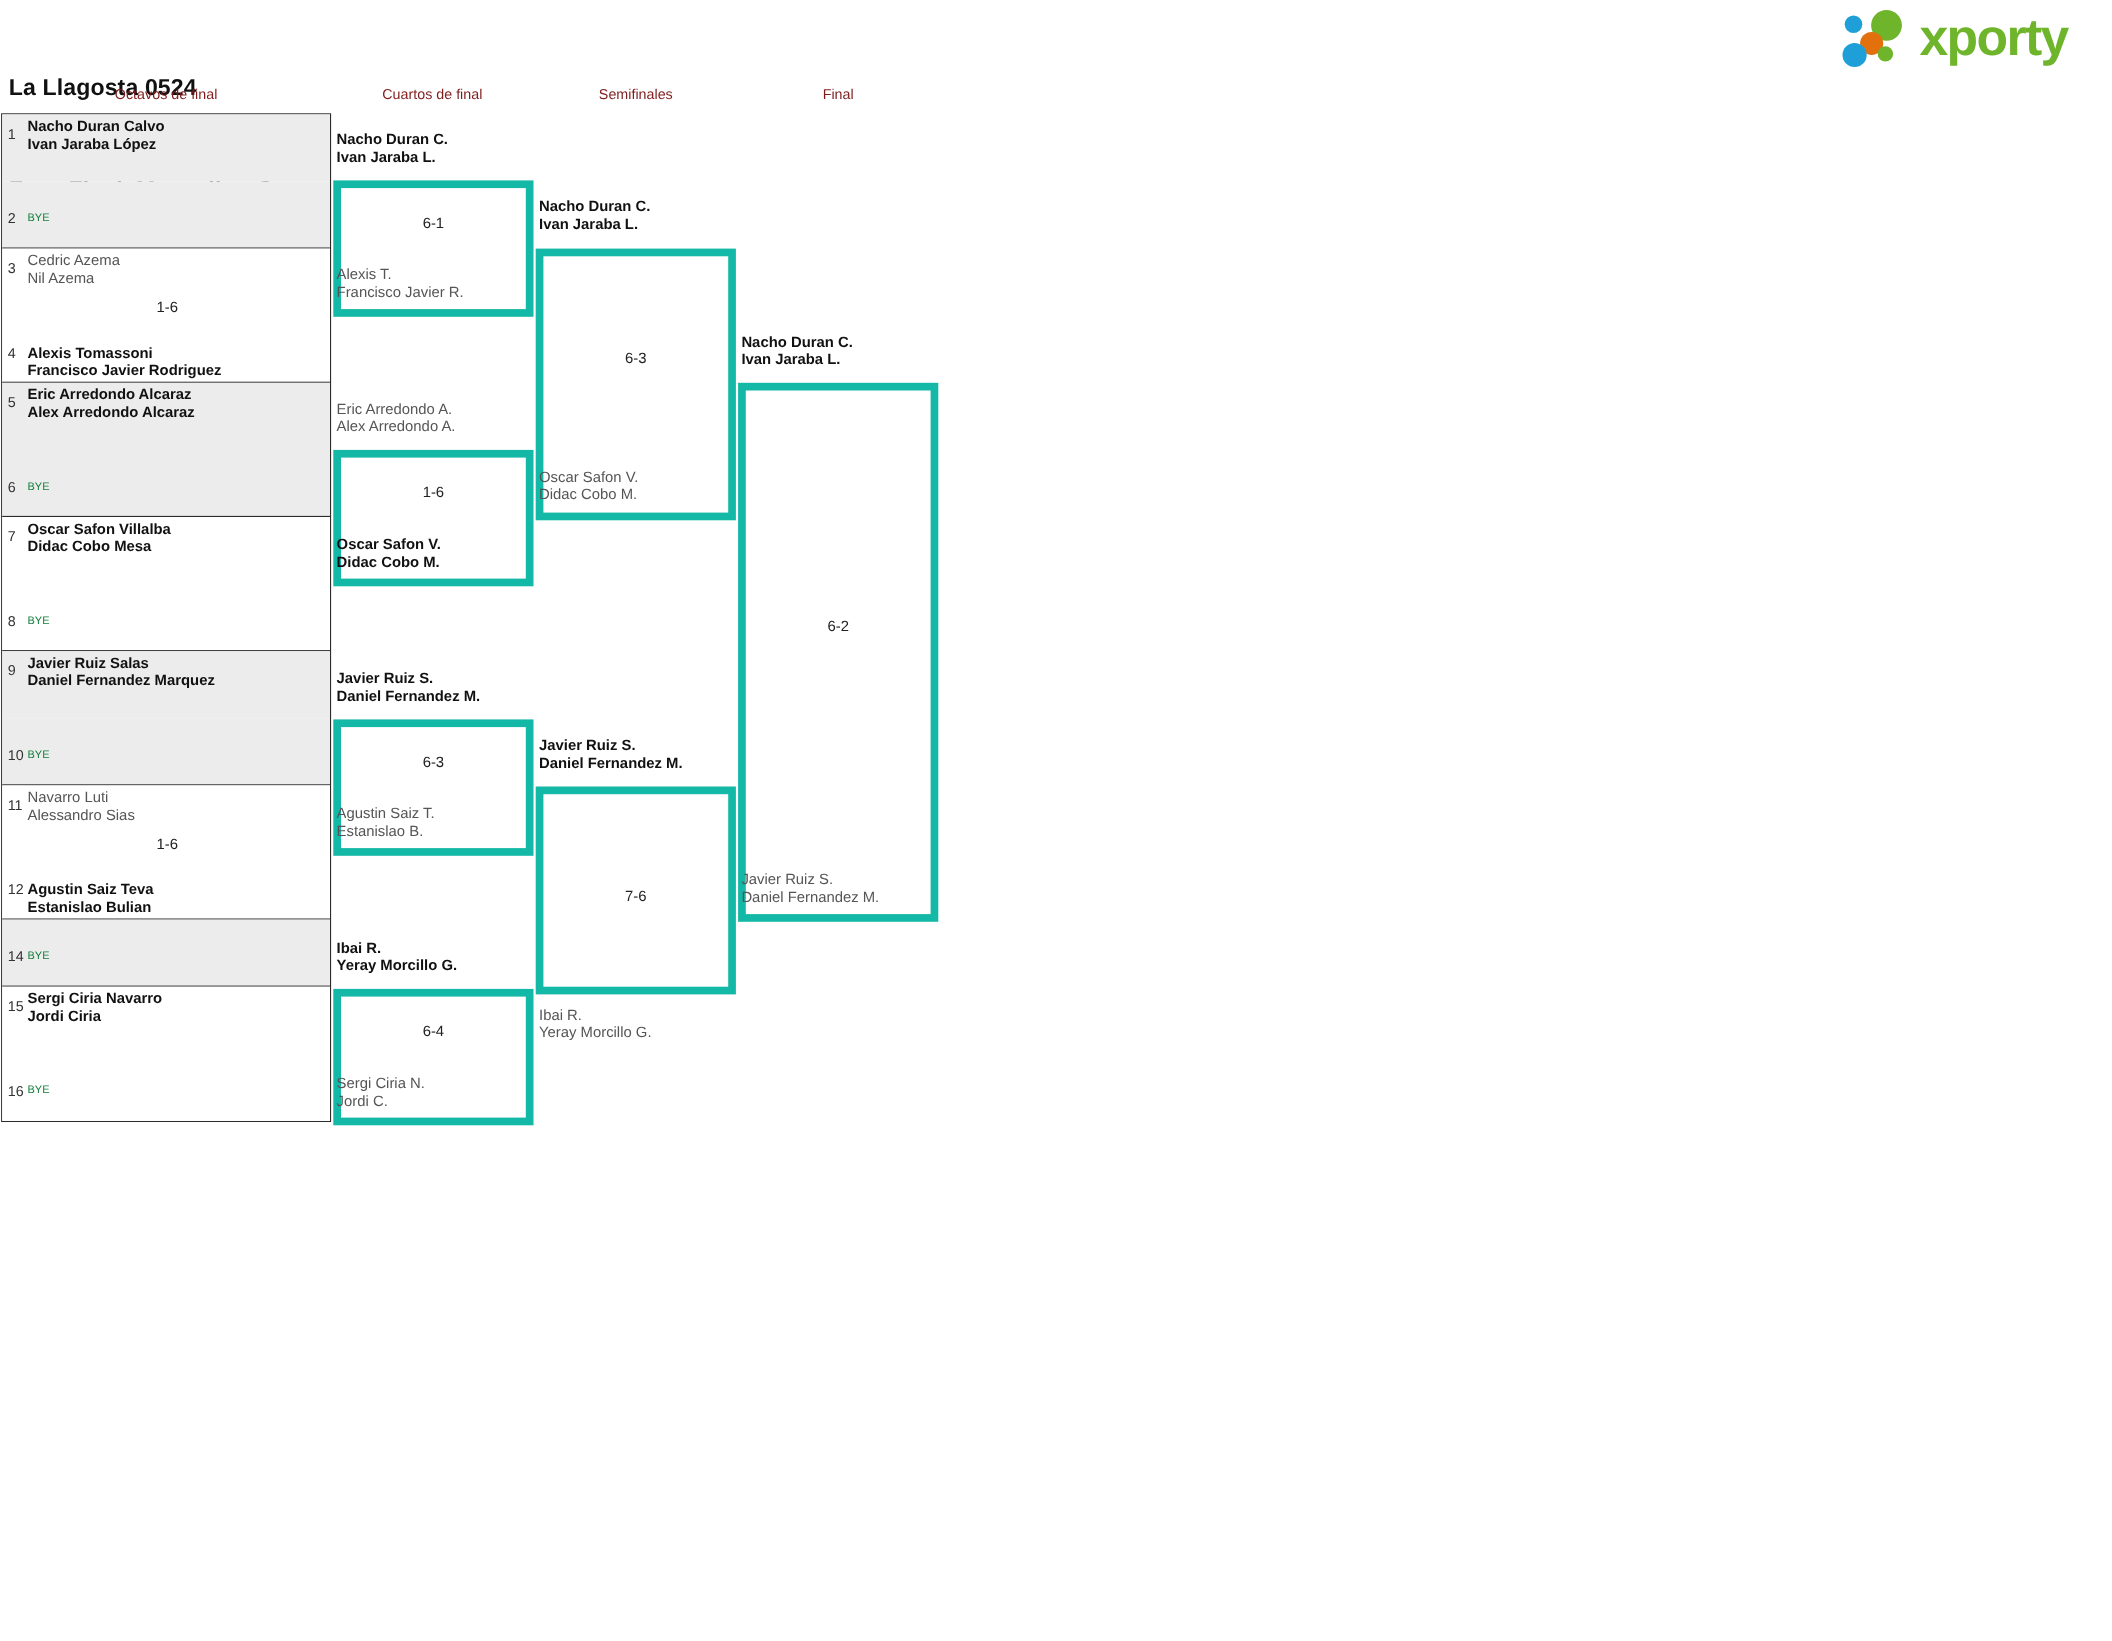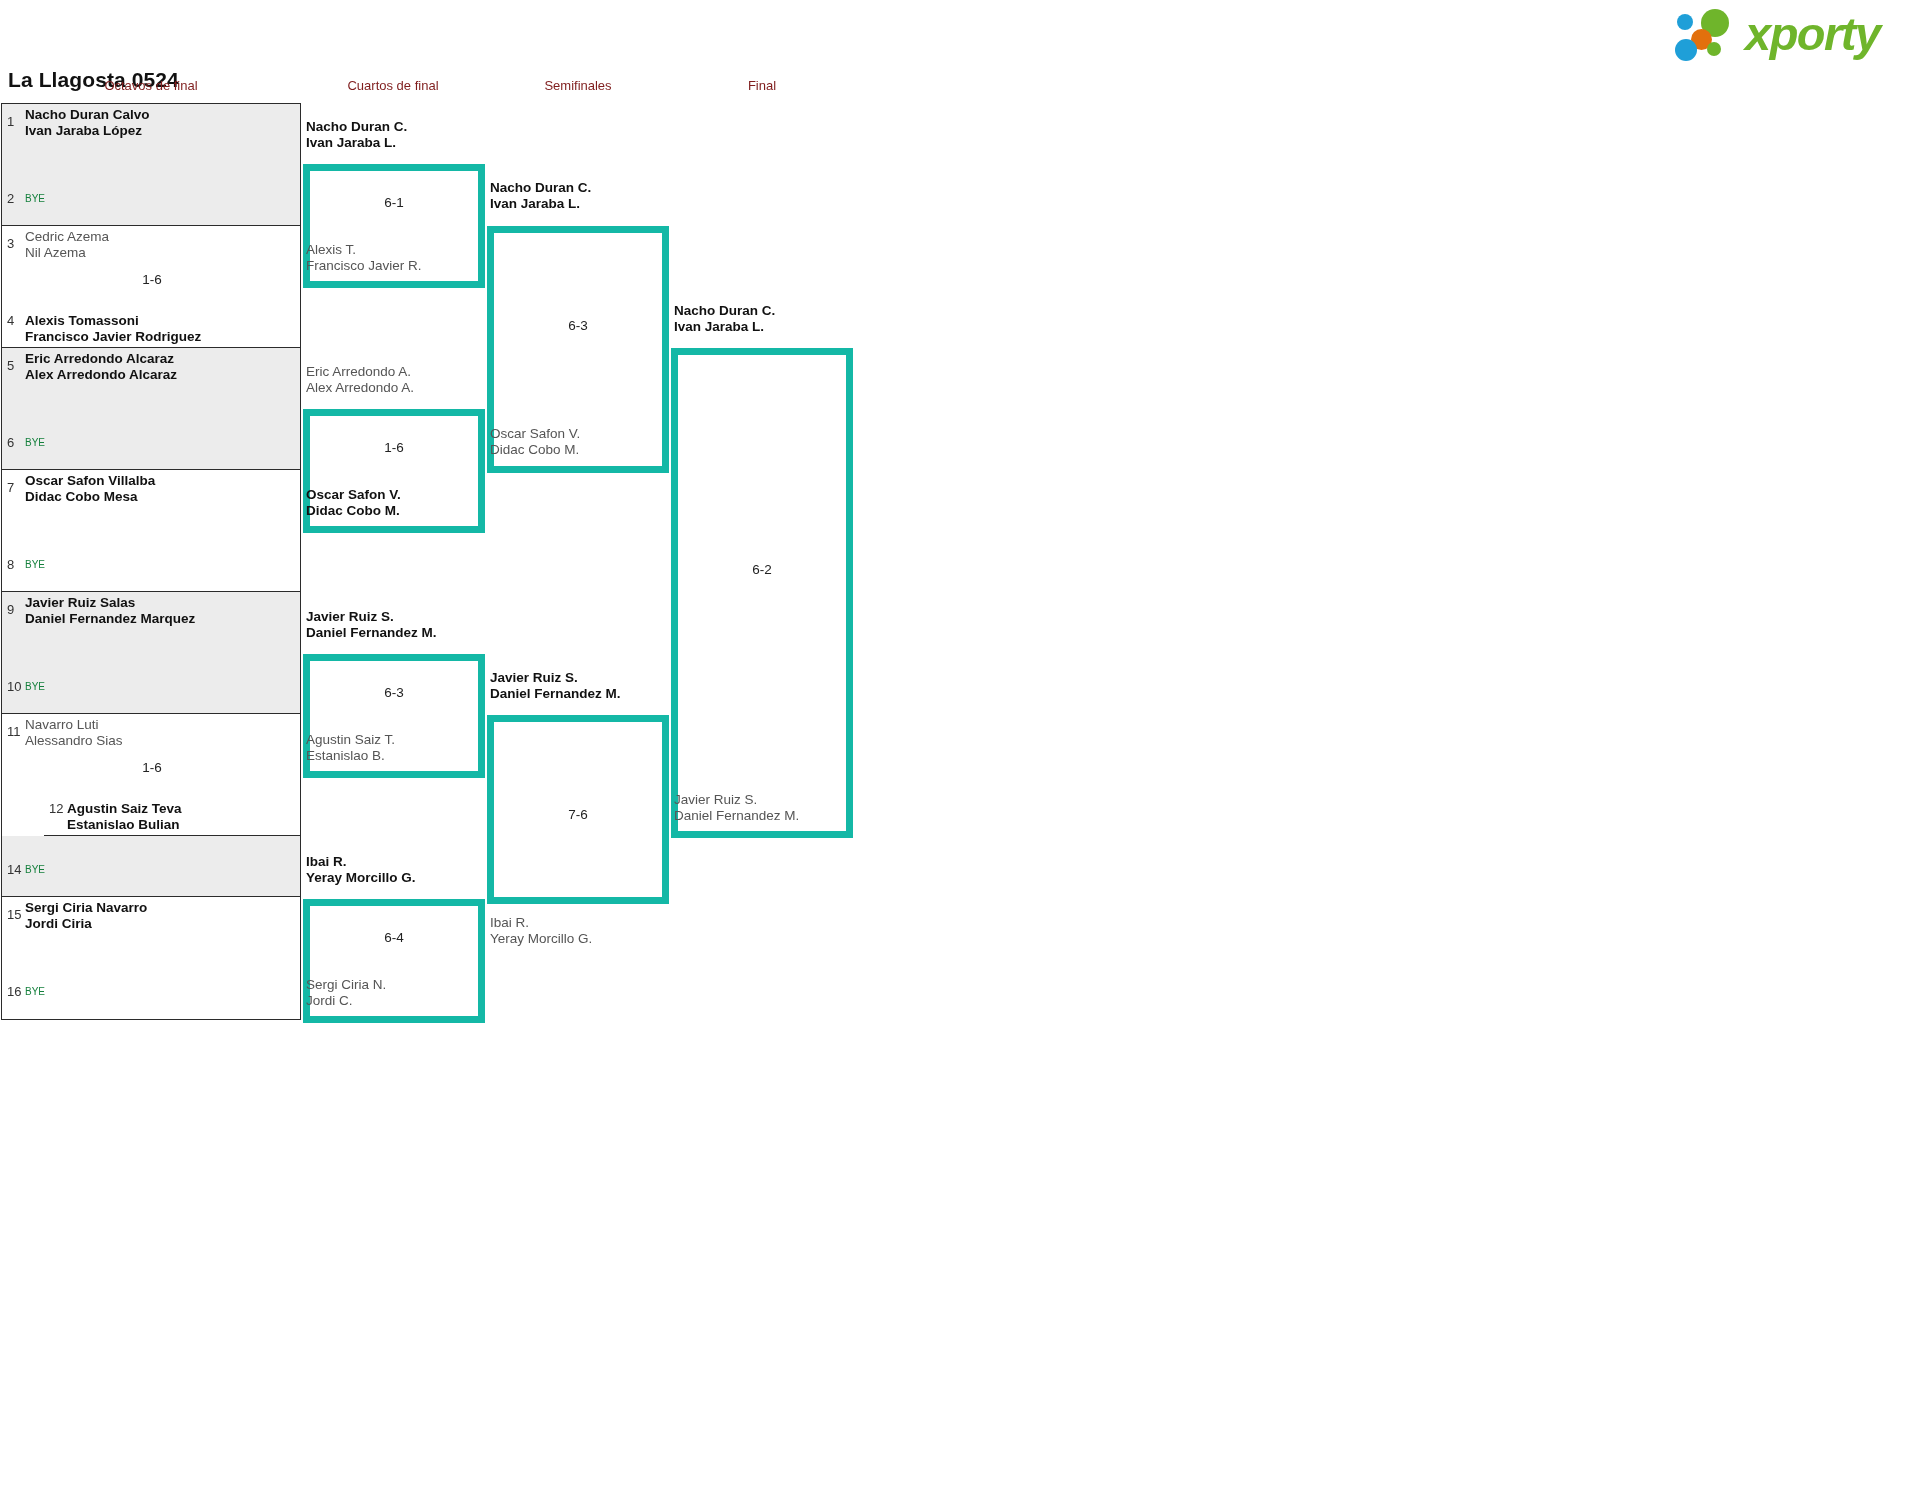--- a/index.html
+++ b/index.html
@@ -30,21 +30,20 @@
   }
   #header-title .line { display: block; }
 
   
   #logo {
     position: absolute;
     right: 10px;
     top: 5px;
     width: 235px;
     height: 58px;
-    font-style: italic;
   }
   #logo-dots {
     position: absolute;
     left: 0;
     top: 4px;
     width: 70px;
     height: 52px;
   }
   .dot { position: absolute; border-radius: 50%; }
   #logo-wordmark {
@@ -245,21 +244,21 @@
   </div>
 
   <div class="r1-slot plain slot-top" style="height:61px;border-bottom:none;">
     <span class="seed-num">11</span>
     <span class="team-names loser">
       <span class="ln">Navarro Luti</span>
       <span class="ln">Alessandro Sias</span>
     </span>
     <span class="r1-score" style="top:46px;">1-6</span>
   </div>
-  <div class="r1-slot plain slot-bottom" style="height:61px;margin-left:42px;">
+  <div class="r1-slot plain slot-bottom" style="height:61px;">
     <span class="seed-num">12</span>
     <span class="team-names winner">
       <span class="ln">Agustin Saiz Teva</span>
       <span class="ln">Estanislao Bulian</span>
     </span>
   </div>
 
   <div class="r1-slot shaded slot-bottom" style="height:61px;">
     <span class="seed-num">14</span>
     <span class="team-names bye">

